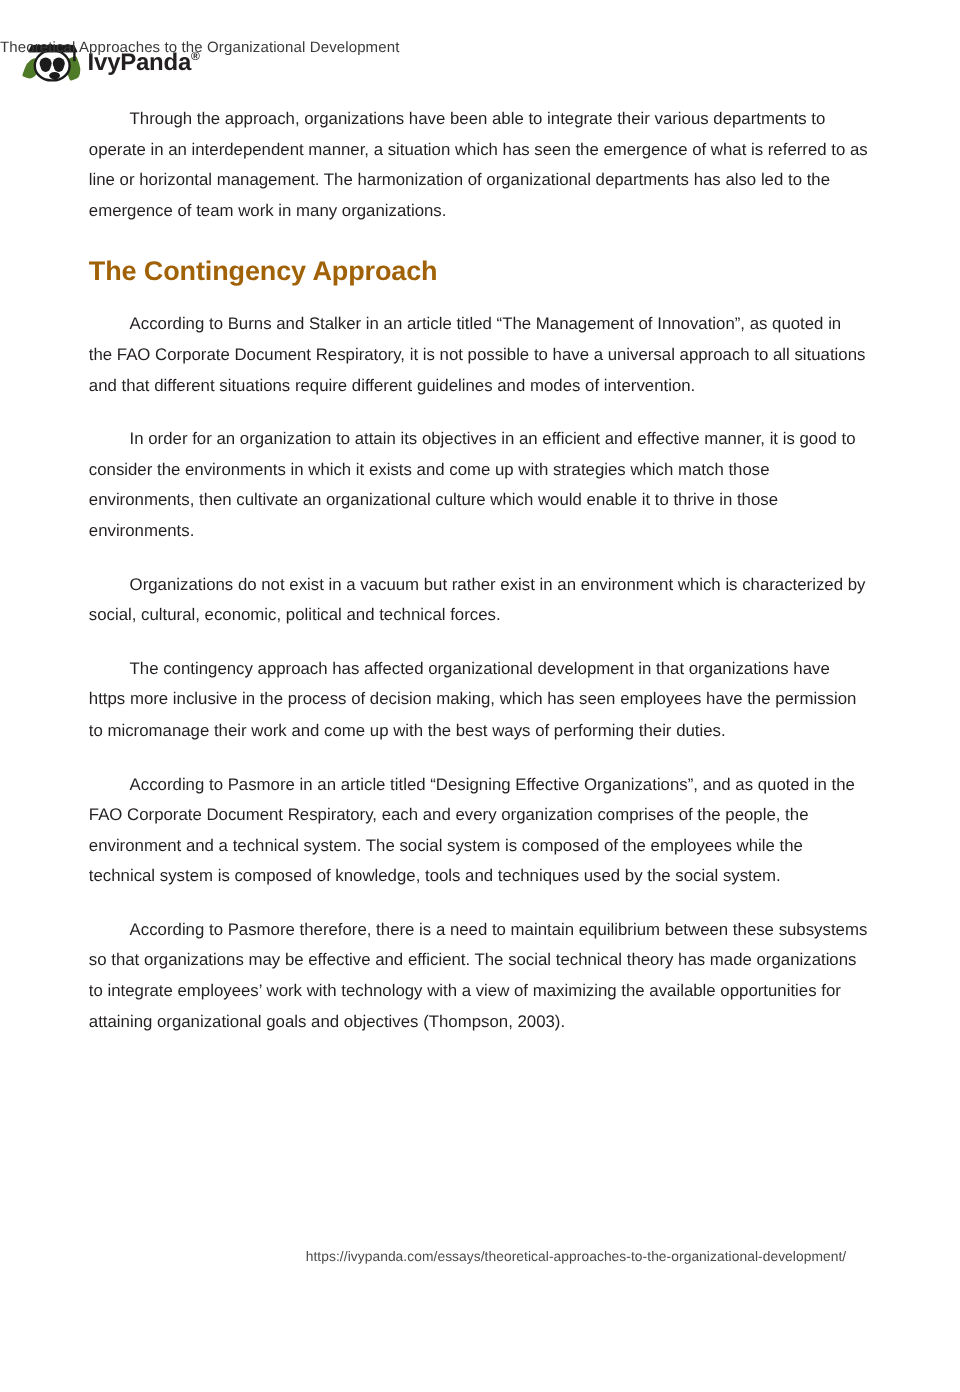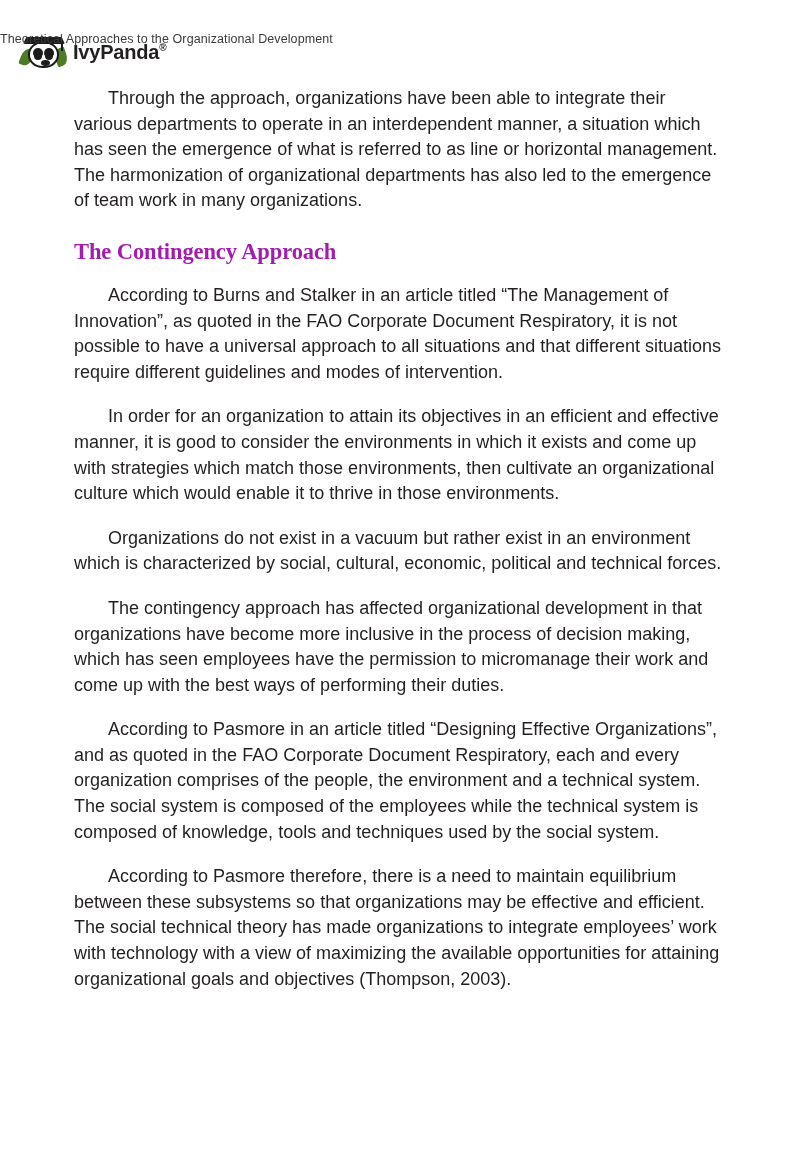--- a/index.html
+++ b/index.html
@@ -143,34 +143,33 @@
   }
   
   .content {
     position: absolute;
     left: 74px;
     top: 68px;
     width: 650px;
   }
   p.para {
     margin: 0 0 19px 0;
-    font-size: 18px;
+    font-size: 14px;
     line-height: 25.6px;
     text-align: left;
     text-indent: 34px;
     color: #231f20;
   }
   h2.heading {
     margin: 26px 0 17px 0;
     font-size: 22.5px;
     line-height: 28px;
     font-weight: bold;
-    color: #a21caf;
+    color: #a16207;
     letter-spacing: -0.1px;
-    font-family: Liberation Serif, serif;
   }
   h2.heading.first { margin-top: 24px; }
   
   .page-footer {
     position: absolute;
     left: 0;
     bottom: 22px;
     width: 800px;
     text-align: center;
   }
@@ -212,21 +211,24 @@
   </div>
 
   <div class="content">
     <p class="para">Through the approach, organizations have been able to integrate their various departments to operate in an interdependent manner, a situation which has seen the emergence of what is referred to as line or horizontal management. The harmonization of organizational departments has also led to the emergence of team work in many organizations.</p>
 
     <h2 class="heading first">The Contingency Approach</h2>
 
     <p class="para">According to Burns and Stalker in an article titled “The Management of Innovation”, as quoted in the FAO Corporate Document Respiratory, it is not possible to have a universal approach to all situations and that different situations require different guidelines and modes of intervention.</p>
     <p class="para">In order for an organization to attain its objectives in an efficient and effective manner, it is good to consider the environments in which it exists and come up with strategies which match those environments, then cultivate an organizational culture which would enable it to thrive in those environments.</p>
     <p class="para">Organizations do not exist in a vacuum but rather exist in an environment which is characterized by social, cultural, economic, political and technical forces.</p>
-    <p class="para">The contingency approach has affected organizational development in that organizations have become more inclusive in the process of decision making, which has seen employees have the permission to micromanage their work and come up with the best ways of performing their duties.</p>
+    <p class="para">The contingency approach has affected organizational development in that organizations have https more inclusive in the process of decision making, which has seen employees have the permission to micromanage their work and come up with the best ways of performing their duties.</p>
 
 
     <p class="para">According to Pasmore in an article titled “Designing Effective Organizations”, and as quoted in the FAO Corporate Document Respiratory, each and every organization comprises of the people, the environment and a technical system. The social system is composed of the employees while the technical system is composed of knowledge, tools and techniques used by the social system.</p>
     <p class="para">According to Pasmore therefore, there is a need to maintain equilibrium between these subsystems so that organizations may be effective and efficient. The social technical theory has made organizations to integrate employees’ work with technology with a view of maximizing the available opportunities for attaining organizational goals and objectives (Thompson, 2003).</p>
   </div>
 
+  <div class="page-footer">
+    <span class="footer-url">https://ivypanda.com/essays/theoretical-approaches-to-the-organizational-development/</span>
+  </div>
 
 </div>
 
 </body></html>

